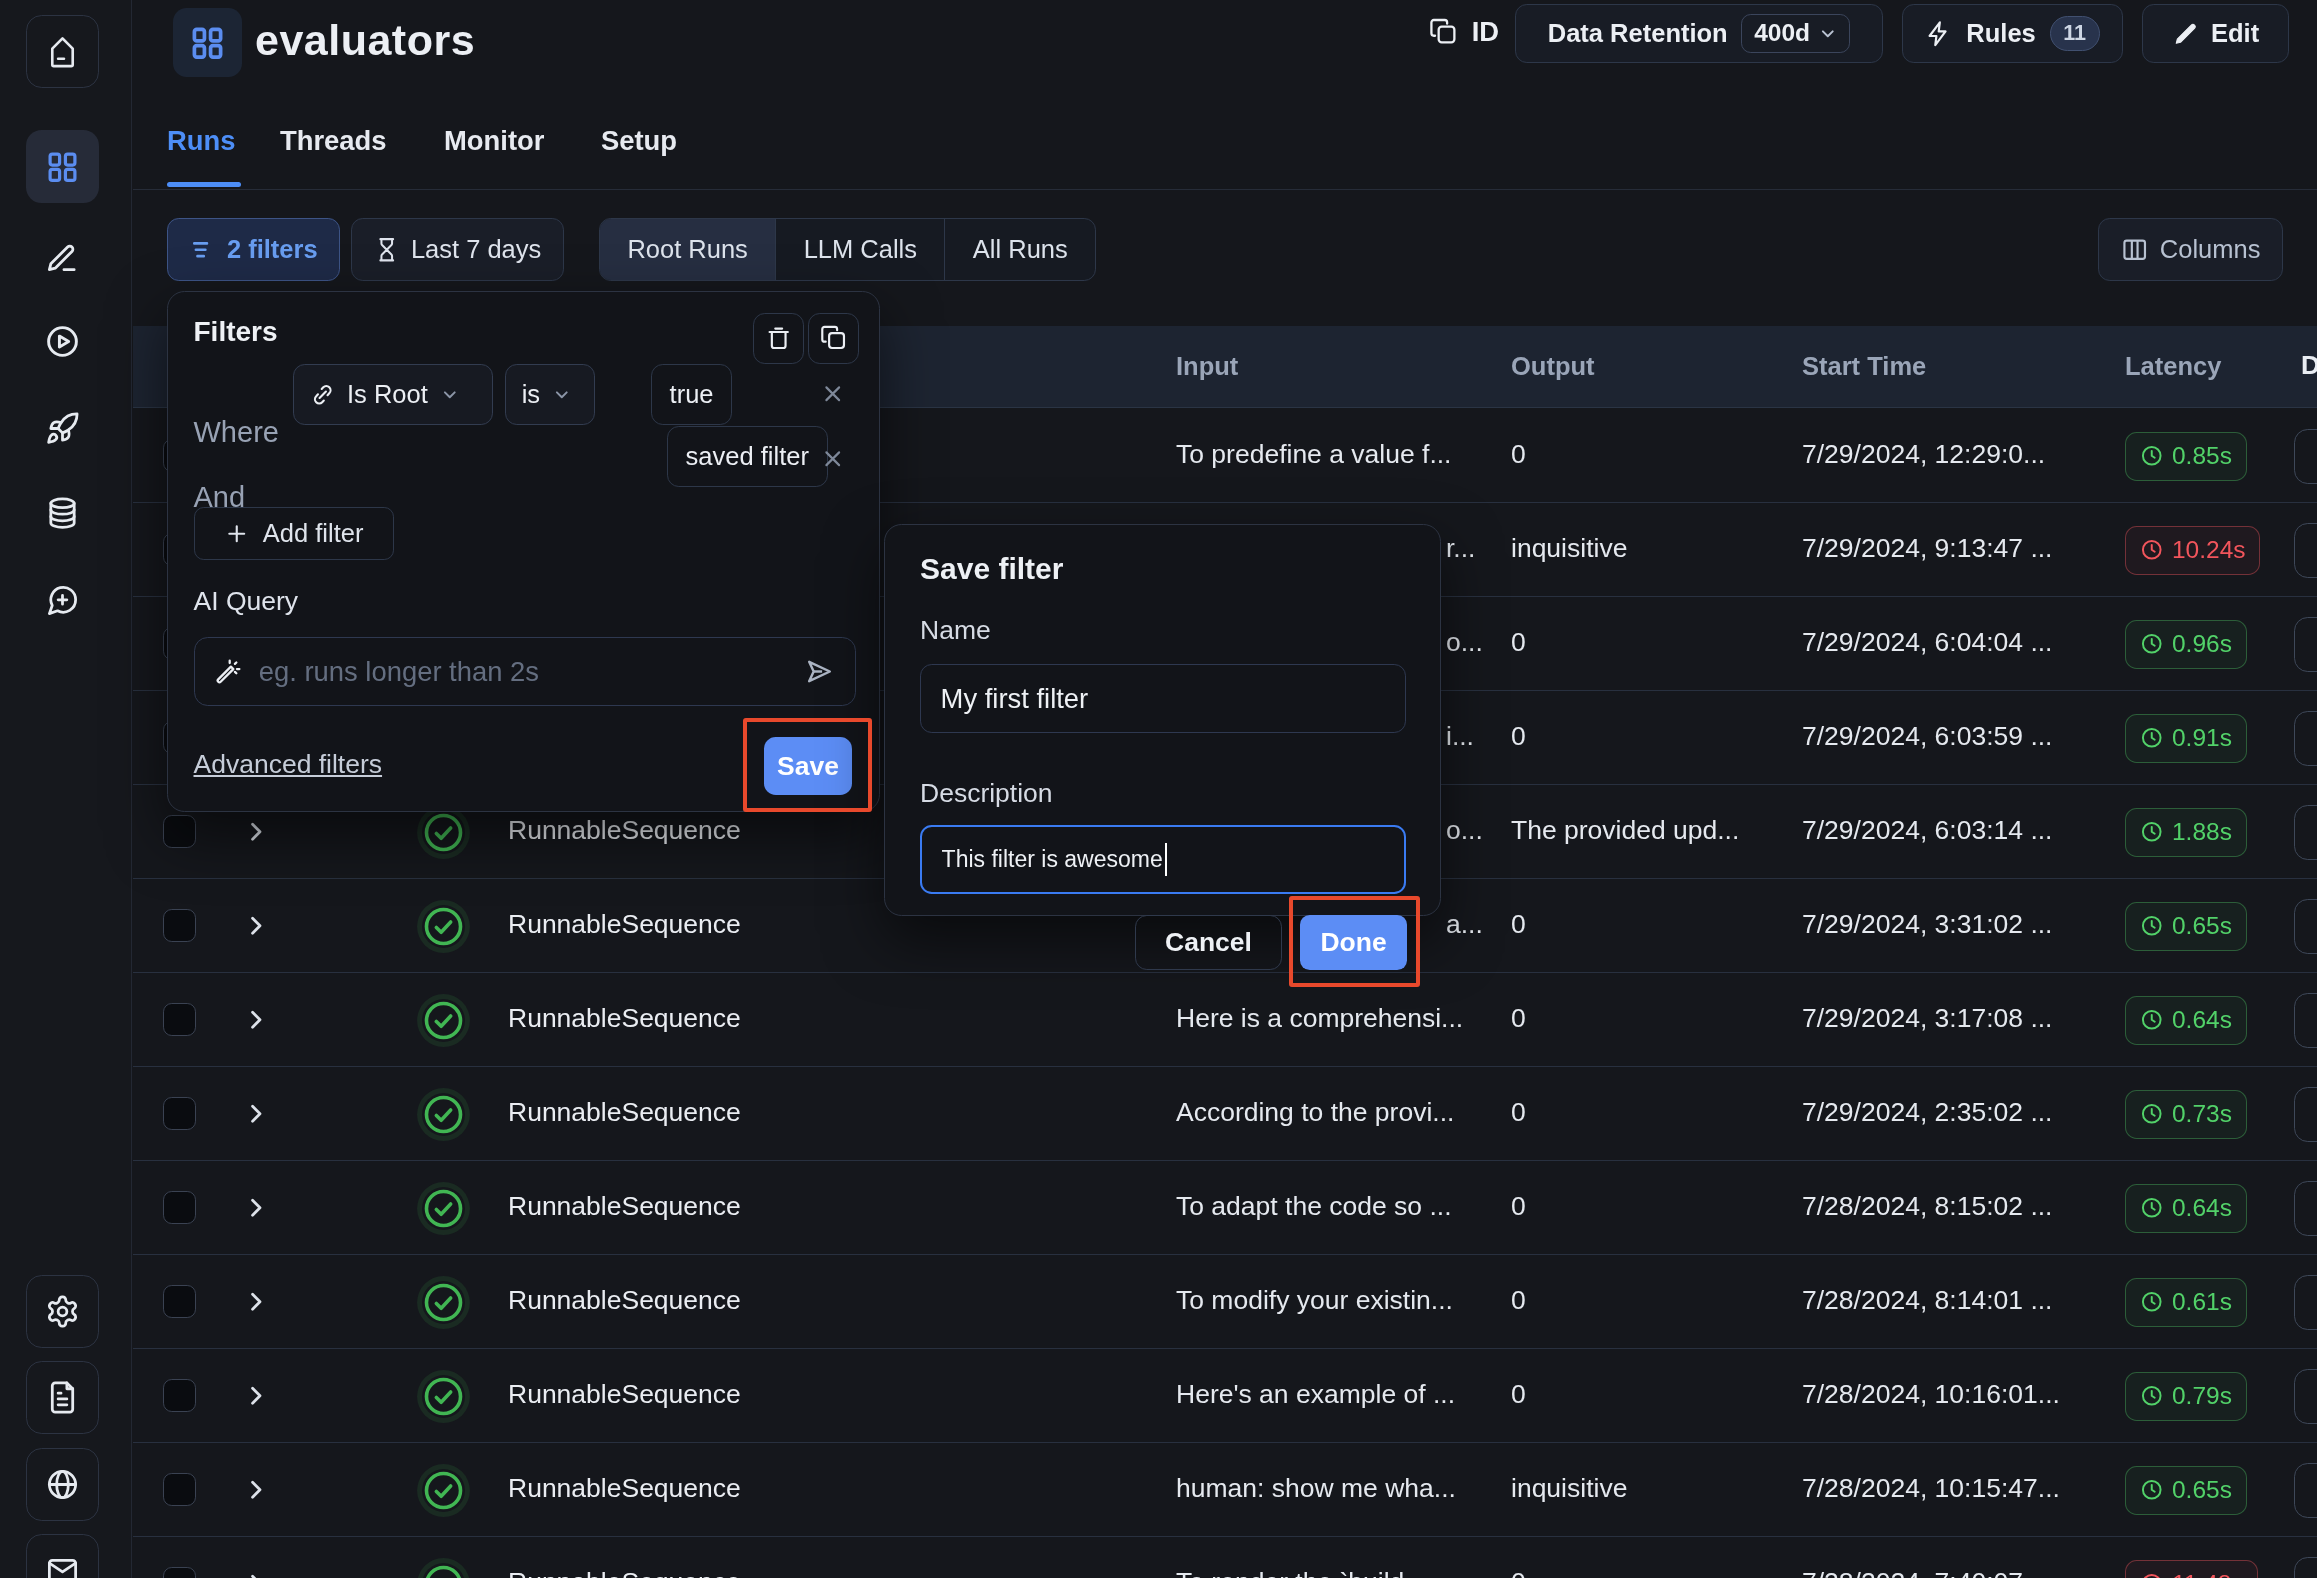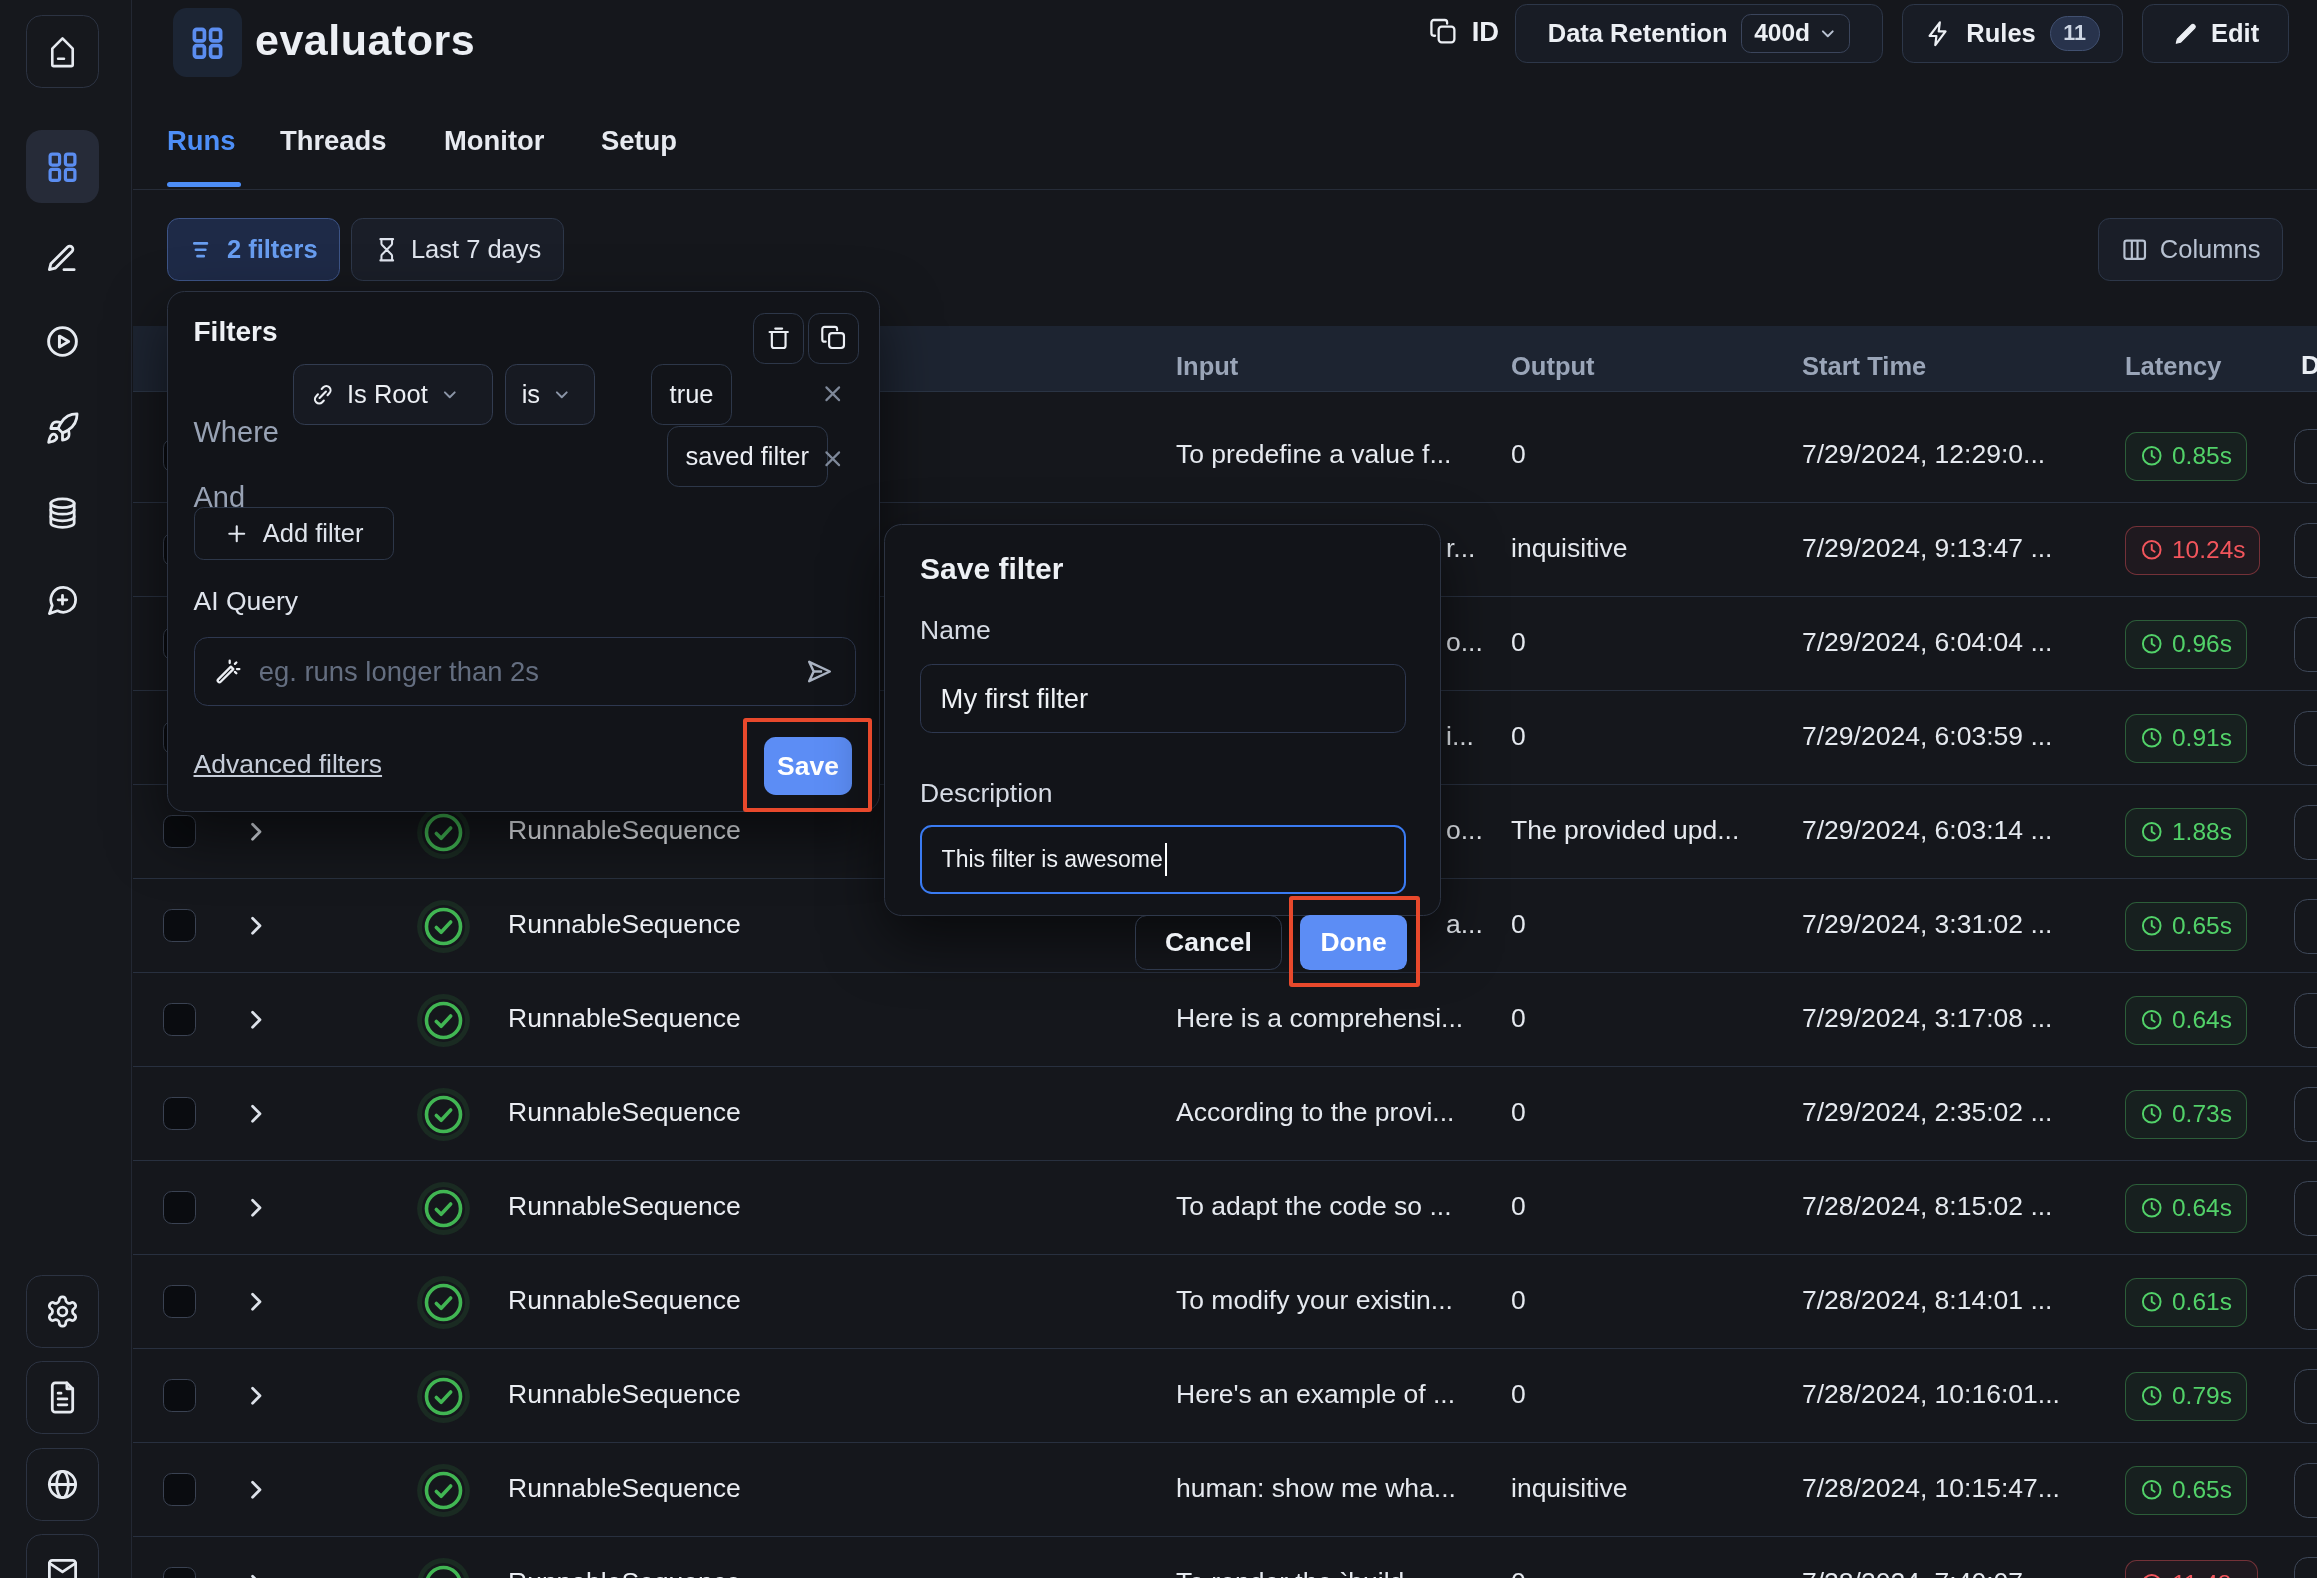--- a/index.html
+++ b/index.html
@@ -41,21 +41,21 @@
     gap:11.8px; padding:0 21.6px; font-size:25.5px; color:#dfe4ed; border:1px solid #2d3749; background:#1a1e28; }
   .chip.filters { background:#1e2a47; border-color:#3d5486; color:#689df0; font-weight:600; }
   .seg-group { position:absolute; left:466px; top:218px; height:63px; border:1px solid #2d3749; border-radius:11.8px;
     display:flex; overflow:hidden; background:#161a22; }
   .seg { display:flex; align-items:center; padding:0 27.4px; font-size:25.5px; color:#dde3ec; border-left:1px solid #2d3749; }
   .seg:first-child { border-left:none; }
   .seg.active { background:#262e41; }
   .chip.columns { left:1965px; color:#b7c1d1; }
 
   
-  .thead { position:absolute; left:0; right:0; top:326px; height:66px; background:#1d2431; border-bottom:1px solid #2a3444; }
+  .thead { position:absolute; left:0; right:0; top:326px; height:82px; background:#1d2431; border-bottom:1px solid #2a3444; }
   .th { position:absolute; top:25.5px; font-size:25.5px; font-weight:600; color:#9aa5b8; }
   .tbody { position:absolute; left:0; right:0; top:409px; }
   .trow { position:relative; height:94px; border-bottom:1px solid #28303f; }
   .cb { position:absolute; left:30px; top:30px; width:33px; height:33px; border-radius:8.8px;
     border:1.5px solid #3a4252; background:#0a0c10; }
   .chev { position:absolute; left:110px; top:34px; }
   .status { position:absolute; left:289px; top:25.5px; width:43px; height:43px; border-radius:50%;
     box-shadow:0 0 0 4.9px rgba(63,174,78,.13); display:flex; align-items:center; justify-content:center; }
   .rname { position:absolute; left:375px; top:30px; font-size:26.5px; color:#eaedf2; }
   .cell { position:absolute; top:30px; font-size:26.5px; color:#e5e9ef; white-space:nowrap; }
@@ -290,20 +290,25 @@
       <span>2 filters</span>
     </div>
     <div class="chip" style="left:218px">
       <span>
           <svg width="25.5" height="25.5" viewBox="0 0 24 24" fill="none" stroke="#dfe4ed" stroke-width="1.9" stroke-linecap="round" stroke-linejoin="round">
             <path d="M6 2h12M6 22h12M17 22v-4.2a2 2 0 0 0-.6-1.4L12 12l-4.4 4.4A2 2 0 0 0 7 17.8V22M7 2v4.2a2 2 0 0 0 .6 1.4L12 12l4.4-4.4A2 2 0 0 0 17 6.2V2"></path>
           </svg>
         </span>
       <span>Last 7 days</span>
     </div>
+    <div class="seg-group">
+      <div class="seg active">Root Runs</div>
+      <div class="seg">LLM Calls</div>
+      <div class="seg">All Runs</div>
+    </div>
     <div class="chip columns">
       <span>
           <svg width="27.4" height="27.4" viewBox="0 0 24 24" fill="none" stroke="#b7c1d1" stroke-width="1.9" stroke-linejoin="round">
             <rect x="3" y="4" width="18" height="16" rx="2"></rect>
             <path d="M9.5 4v16M14.5 4v16"></path>
           </svg>
         </span>
       <span>Columns</span>
     </div>
 

